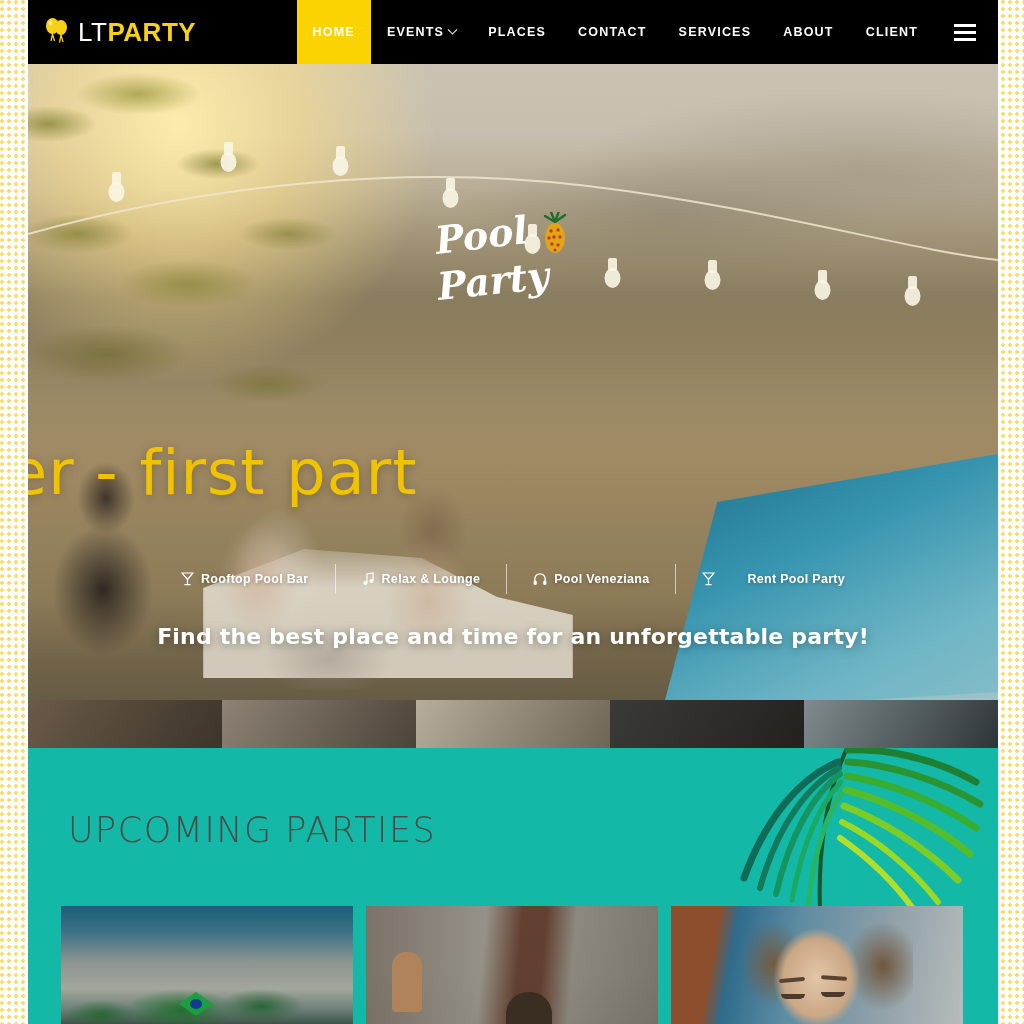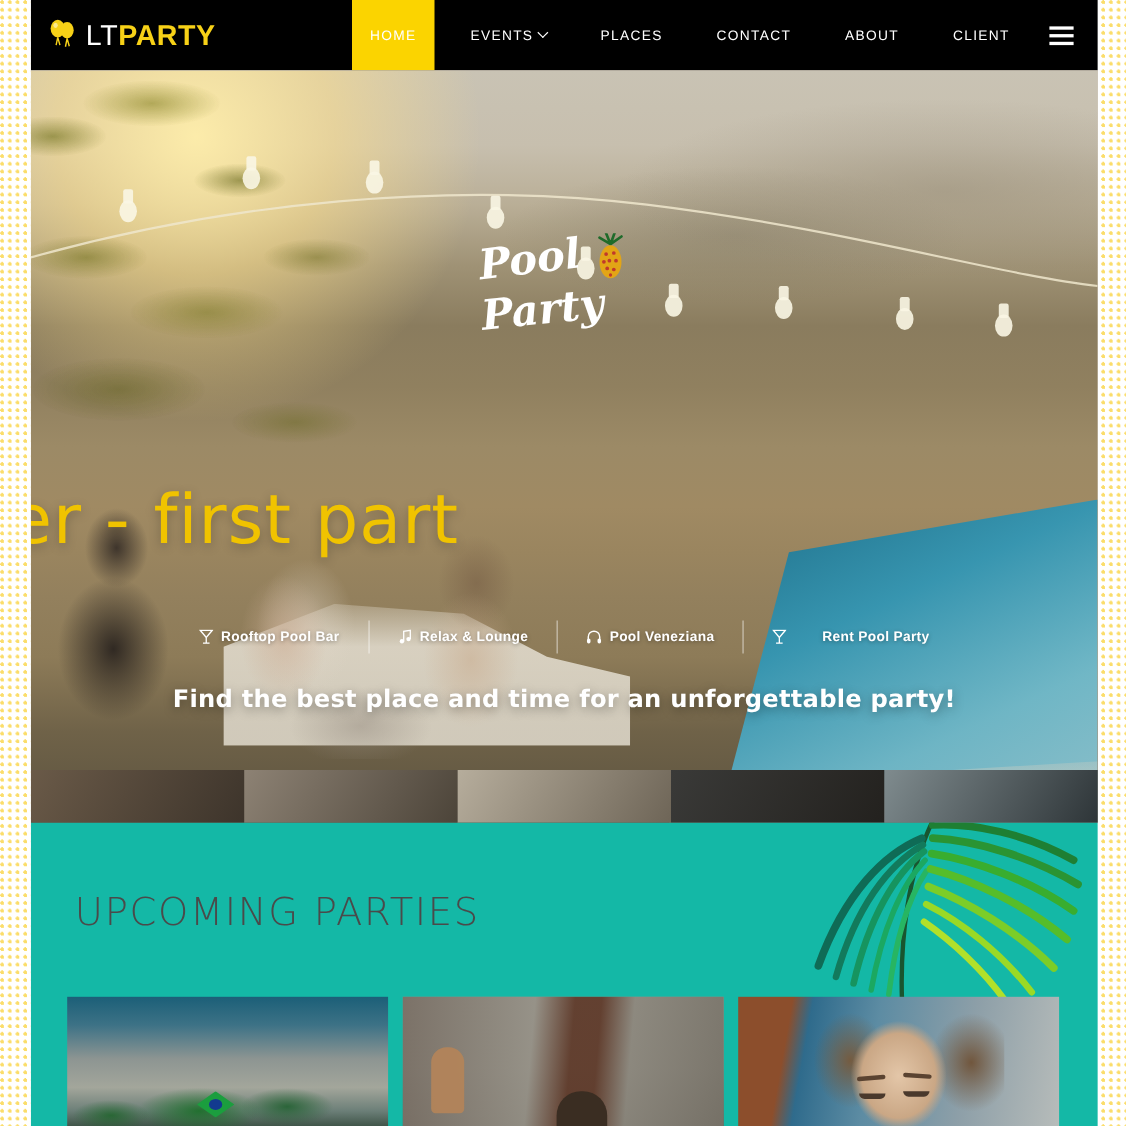--- a/index.html
+++ b/index.html
@@ -72,26 +72,25 @@
     height: 64px;
   }
   .nav-item {
     display: flex;
     align-items: center;
     justify-content: center;
     padding: 0 16px;
     color: #ffffff;
     font-size: 12.5px;
     letter-spacing: 1.2px;
-    font-weight: 400;
+    font-weight: 700;
     cursor: pointer;
     white-space: nowrap;
     height: 64px;
     position: relative;
-    margin-left: 17px;
   }
   .nav-item.active { background: #fbd400; color: #ffffff; }
   .caret {
     display: inline-block;
     margin-left: 5px;
     width: 7px; height: 7px;
     border-right: 1.6px solid currentColor;
     border-bottom: 1.6px solid currentColor;
     transform: rotate(45deg) translate(-2px,-2px);
   }
@@ -430,20 +429,23 @@
         </div>
         <div class="nav-item">
           <span>EVENTS</span>
           <i class="caret"></i>
         </div>
         <div class="nav-item">
           <span>PLACES</span>
         </div>
         <div class="nav-item">
           <span>CONTACT</span>
+        </div>
+        <div class="nav-item">
+          <span>SERVICES</span>
         </div>
         <div class="nav-item">
           <span>ABOUT</span>
         </div>
         <div class="nav-item">
           <span>CLIENT</span>
         </div>
         <div id="hamburger">
           <span></span>
           <span></span>

